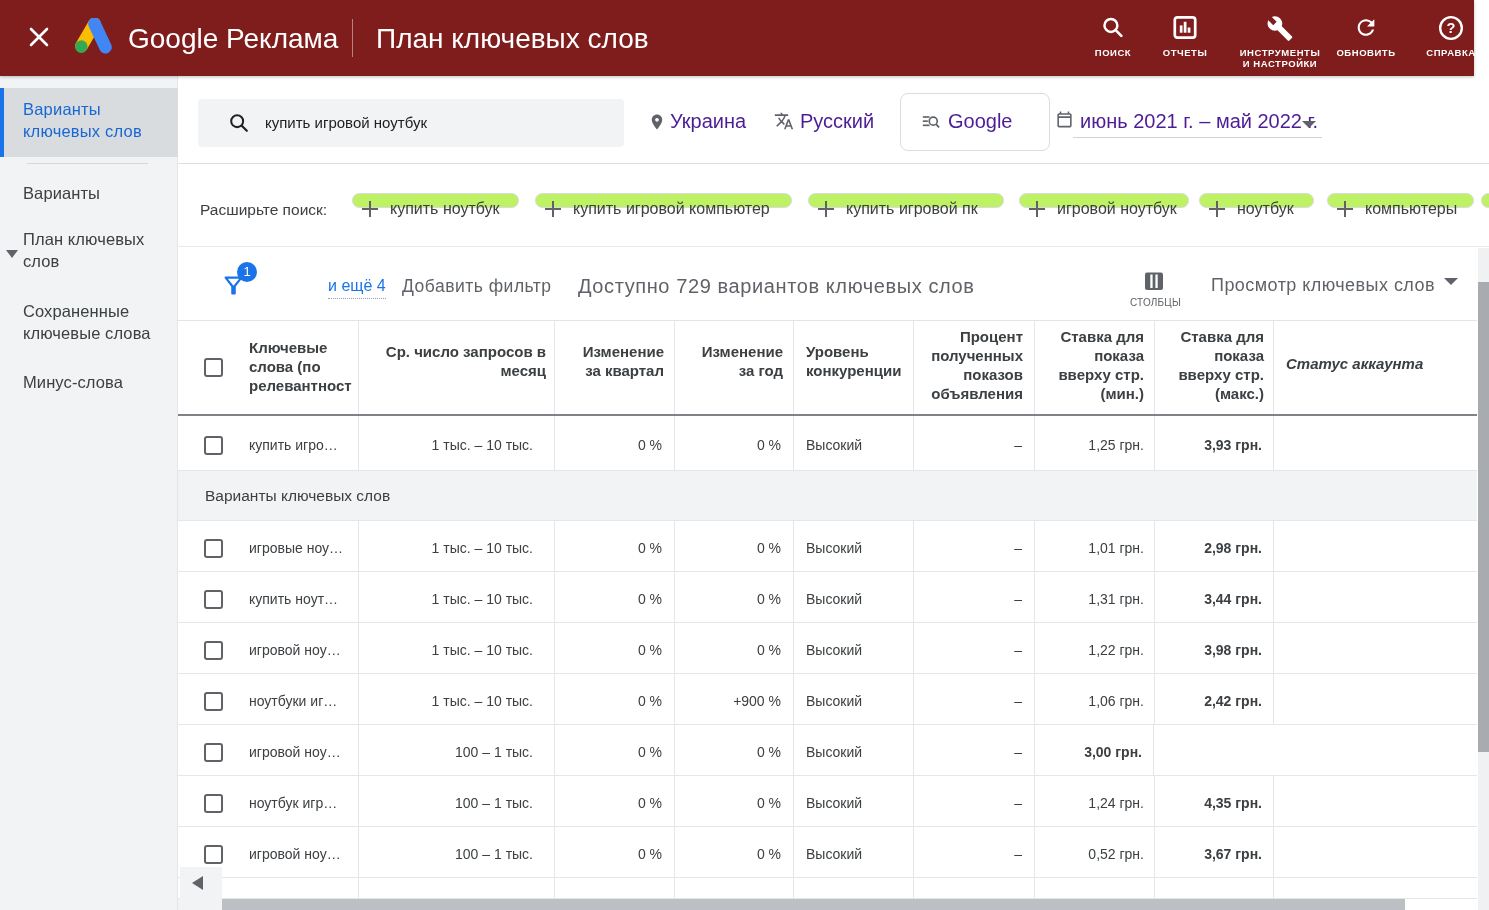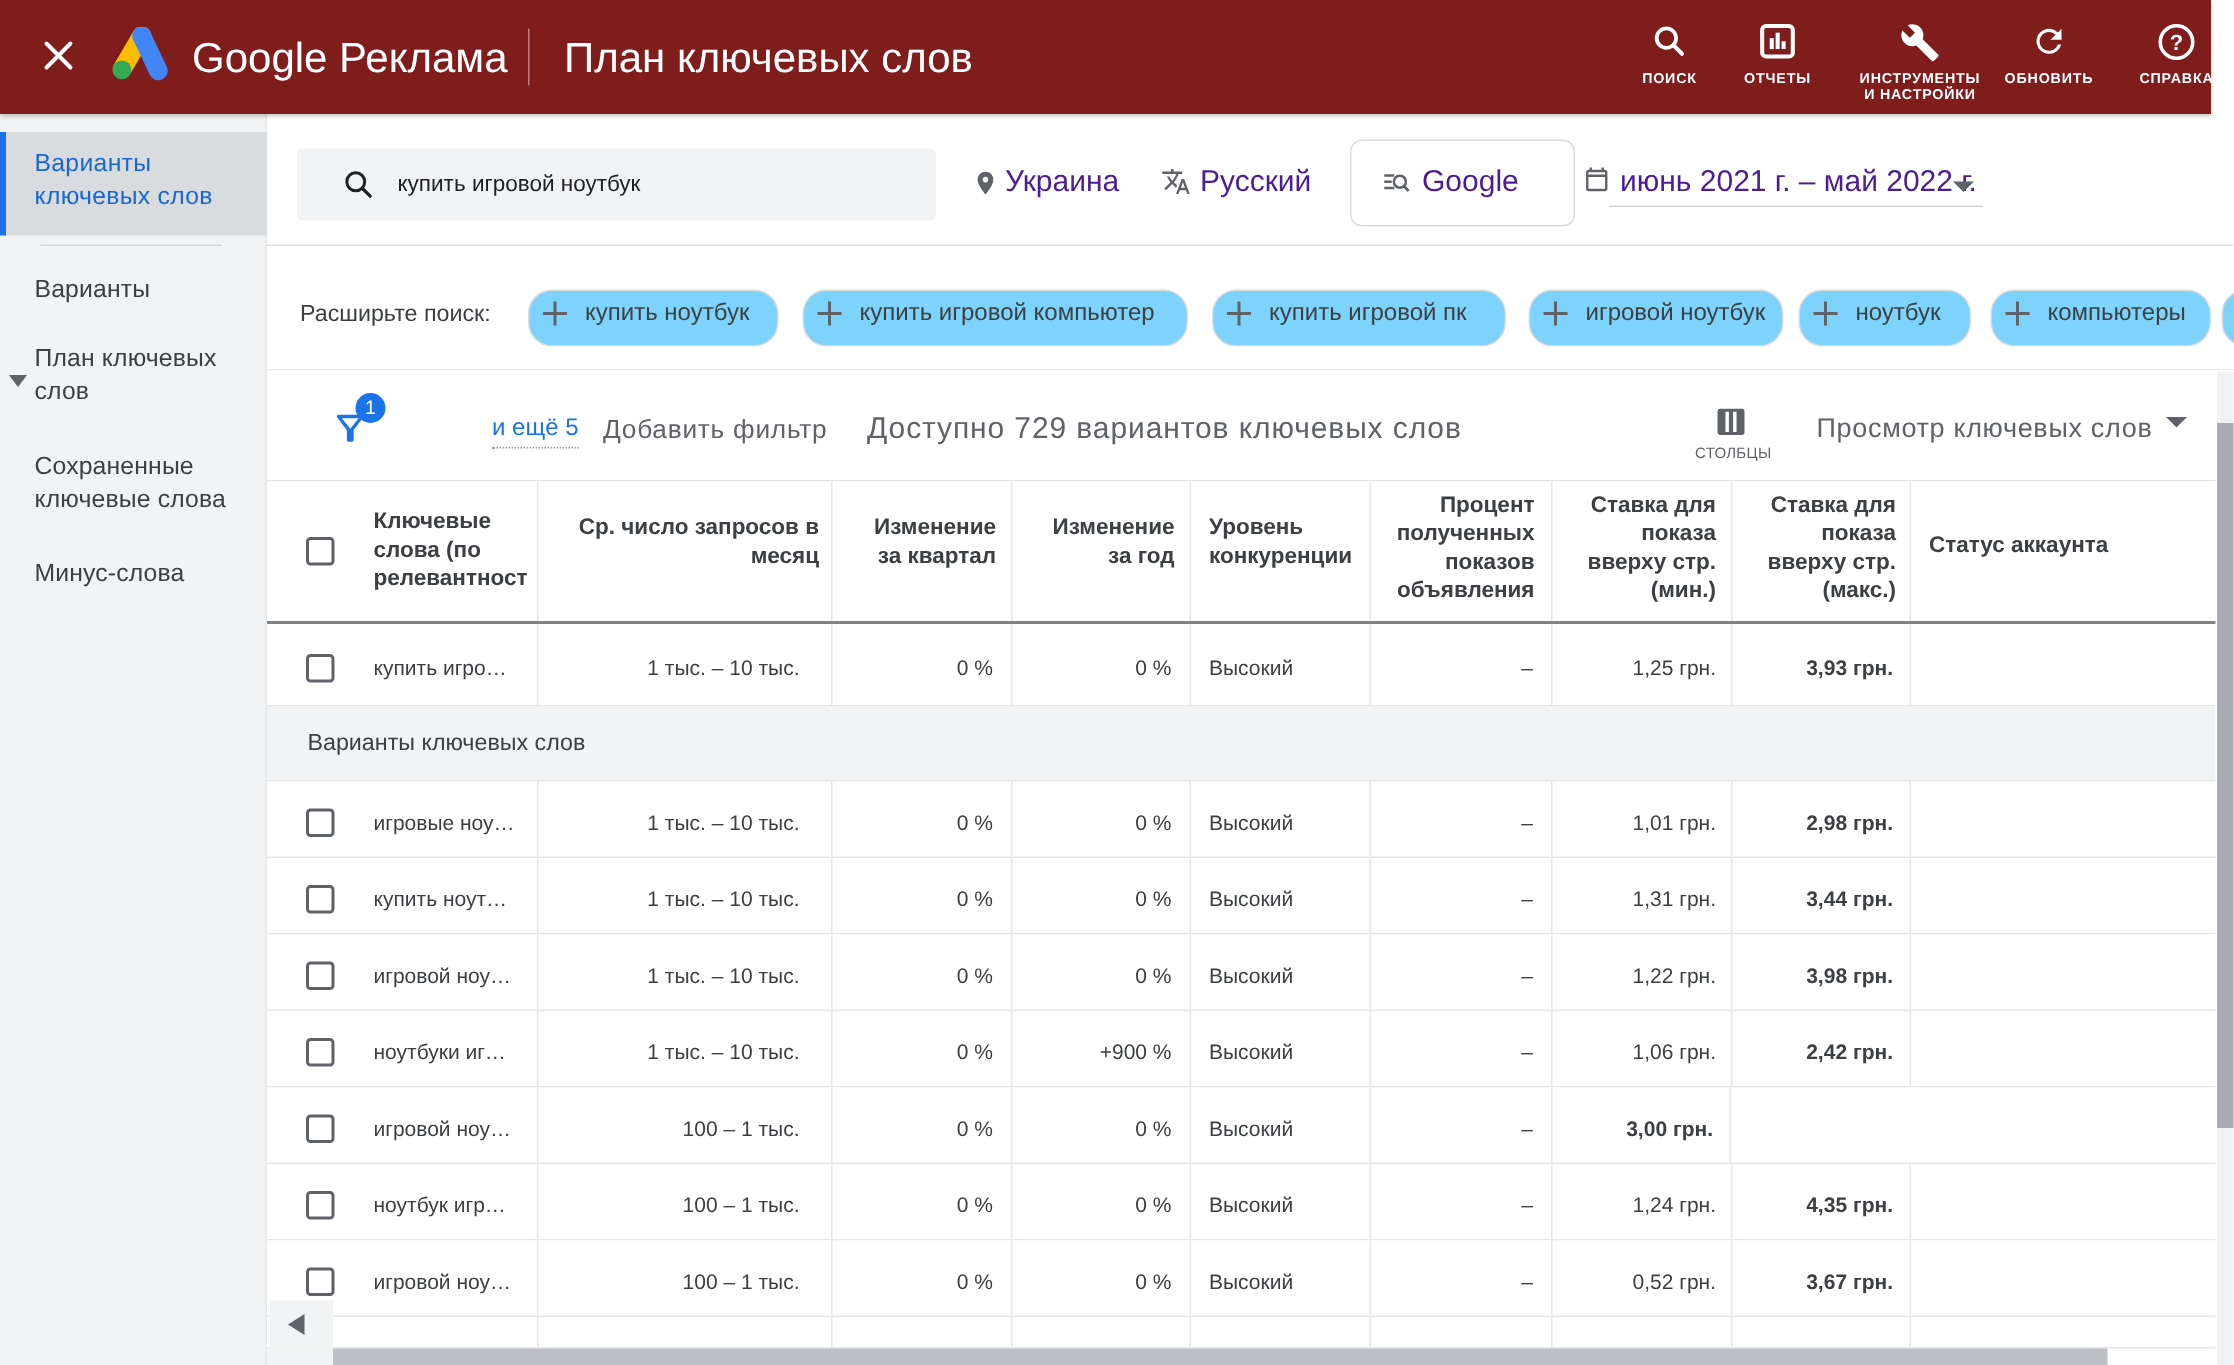--- a/index.html
+++ b/index.html
@@ -26,36 +26,36 @@
 
   
   #srow { position:absolute; left:0; top:0; width:1311px; height:88px; border-bottom:1px solid #dcdee1; background:#fff; }
   #sinput { position:absolute; left:20px; top:23px; width:426px; height:48px; background:#f1f3f4; border-radius:4px; }
   #sinput svg { position:absolute; left:30px; top:13px; }
   #sinput .q { position:absolute; left:67px; top:15px; font-size:15px; color:#202124; }
   .sr-txt { font-size:20px; color:#4c1d95; white-space:nowrap; }
 
   
   #chips { position:absolute; left:0; top:89px; width:1311px; height:82px; border-bottom:1px solid #e8eaec; background:#fff; }
-  .chip { position:absolute; top:28px; height:38px; border:1px solid #d8dadd; border-radius:16px; background:#7dd3fc;
+  .chip { position:absolute; top:28px; height:15px; border:1px solid #d8dadd; border-radius:16px; background:#bef264;
           font-size:16px; color:#3c4043; line-height:29px; white-space:nowrap; padding:0 16px 0 37px; }
   .chip .plus { position:absolute; left:8px; top:6px; width:18px; height:18px; }
   .chip .plus:before { content:""; position:absolute; left:8px; top:1px; width:2px; height:16px; background:#5f6368; }
   .chip .plus:after  { content:""; position:absolute; left:1px; top:8px; width:16px; height:2px; background:#5f6368; }
 
   
   #frow { position:absolute; left:0; top:171px; width:1311px; height:73px; background:#fff; }
 
   
   #tbl { position:absolute; left:0; top:244px; width:1299px; border-top:1px solid #e2e4e6; }
   .trow { position:relative; display:flex; width:1299px; border-bottom:1px solid #e4e6e8; background:#fff; }
   .c { flex:none; position:relative; font-size:14px; color:#3c4043; }
   .c1 { width:180px; }
   .c2 { width:196px;padding-left:18px; } .c3 { width:120px; } .c4 { width:119px; } .c5 { width:120px; }
-  .c6 { width:121px; } .c7 { width:120px; } .c8 { width:119px;font-weight:bold; } .c9 { width:196px; }
+  .c6 { width:121px; } .c7 { width:120px; } .c8 { width:119px;font-weight:bold; } .c9 { width:196px;font-style:italic; }
   .bl { border-left:1px solid #e4e6e8; }
   .num { text-align:right; }
   .cbx { position:absolute; left:26px; width:19px; height:19px; border:2px solid #5f6368; border-radius:3px; background:#fff; }
   .kw { position:absolute; left:71px; white-space:nowrap; }
 
   
   #thead { display:flex; width:1299px; height:95px; border-bottom:2px solid #7f8387; background:#fff; }
   #thead .c { font-size:15px; font-weight:bold; line-height:19px; color:#3c4043; }
 
   
@@ -181,21 +181,21 @@
     <div class="chip" style="left:1021px;width:115px;">ноутбук<span class="plus"></span></div>
     <div class="chip" style="left:1149px;width:147px;">компьютеры<span class="plus"></span></div>
     <div class="chip" style="left:1303px;width:60px;">&nbsp;</div>
   </div>
 
   <div id="frow">
     <svg class="abs" style="left:42px;top:25px" width="27" height="27" viewBox="0 0 24 24">
         <path d="M7 6h10l-5.01 6.3L7 6zm-2.75-.39C6.27 8.2 10 13 10 13v6c0 .55.45 1 1 1h2c.55 0 1-.45 1-1v-6s3.72-4.8 5.74-7.39A.998.998 0 0 0 18.95 4H5.04c-.83 0-1.3.95-.79 1.61z" fill="#1a73e8"></path>
       </svg>
     <div class="abs" style="left:59px;top:15px;width:20px;height:20px;border-radius:50%;background:#1a73e8;color:#fff;font-size:13px;text-align:center;line-height:20px;">1</div>
-    <div class="abs" style="left:150px;top:30px;font-size:16px;color:#1a73e8;border-bottom:1px dotted #9aa0a6;padding-bottom:3px;">и ещё 5</div>
+    <div class="abs" style="left:150px;top:30px;font-size:16px;color:#1a73e8;border-bottom:1px dotted #9aa0a6;padding-bottom:3px;">и ещё 4</div>
     <div class="abs" style="left:224px;top:29px;font-size:17.5px;letter-spacing:.5px;color:#5f6368;">Добавить фильтр</div>
     <div class="abs" style="left:400px;top:28px;font-size:20px;letter-spacing:.6px;color:#5f6368;">Доступно 729 вариантов ключевых слов</div>
     <svg class="abs" style="left:965px;top:22px" width="22" height="24" viewBox="0 0 22 24">
         <rect x="2" y="3.5" width="18" height="17.5" rx="2" fill="#5f6368"></rect>
         <rect x="7.3" y="5.5" width="2.3" height="13.5" fill="#fff"></rect>
         <rect x="12.4" y="5.5" width="2.3" height="13.5" fill="#fff"></rect>
       </svg>
     <div class="abs" style="left:952px;top:50px;font-size:10px;color:#5f6368;letter-spacing:.2px;">СТОЛБЦЫ</div>
     <div class="abs" style="left:1033px;top:28px;font-size:18px;letter-spacing:.45px;color:#5f6368;">Просмотр ключевых слов</div>
     <div class="abs caret" style="left:1266px;top:31px;"></div>

